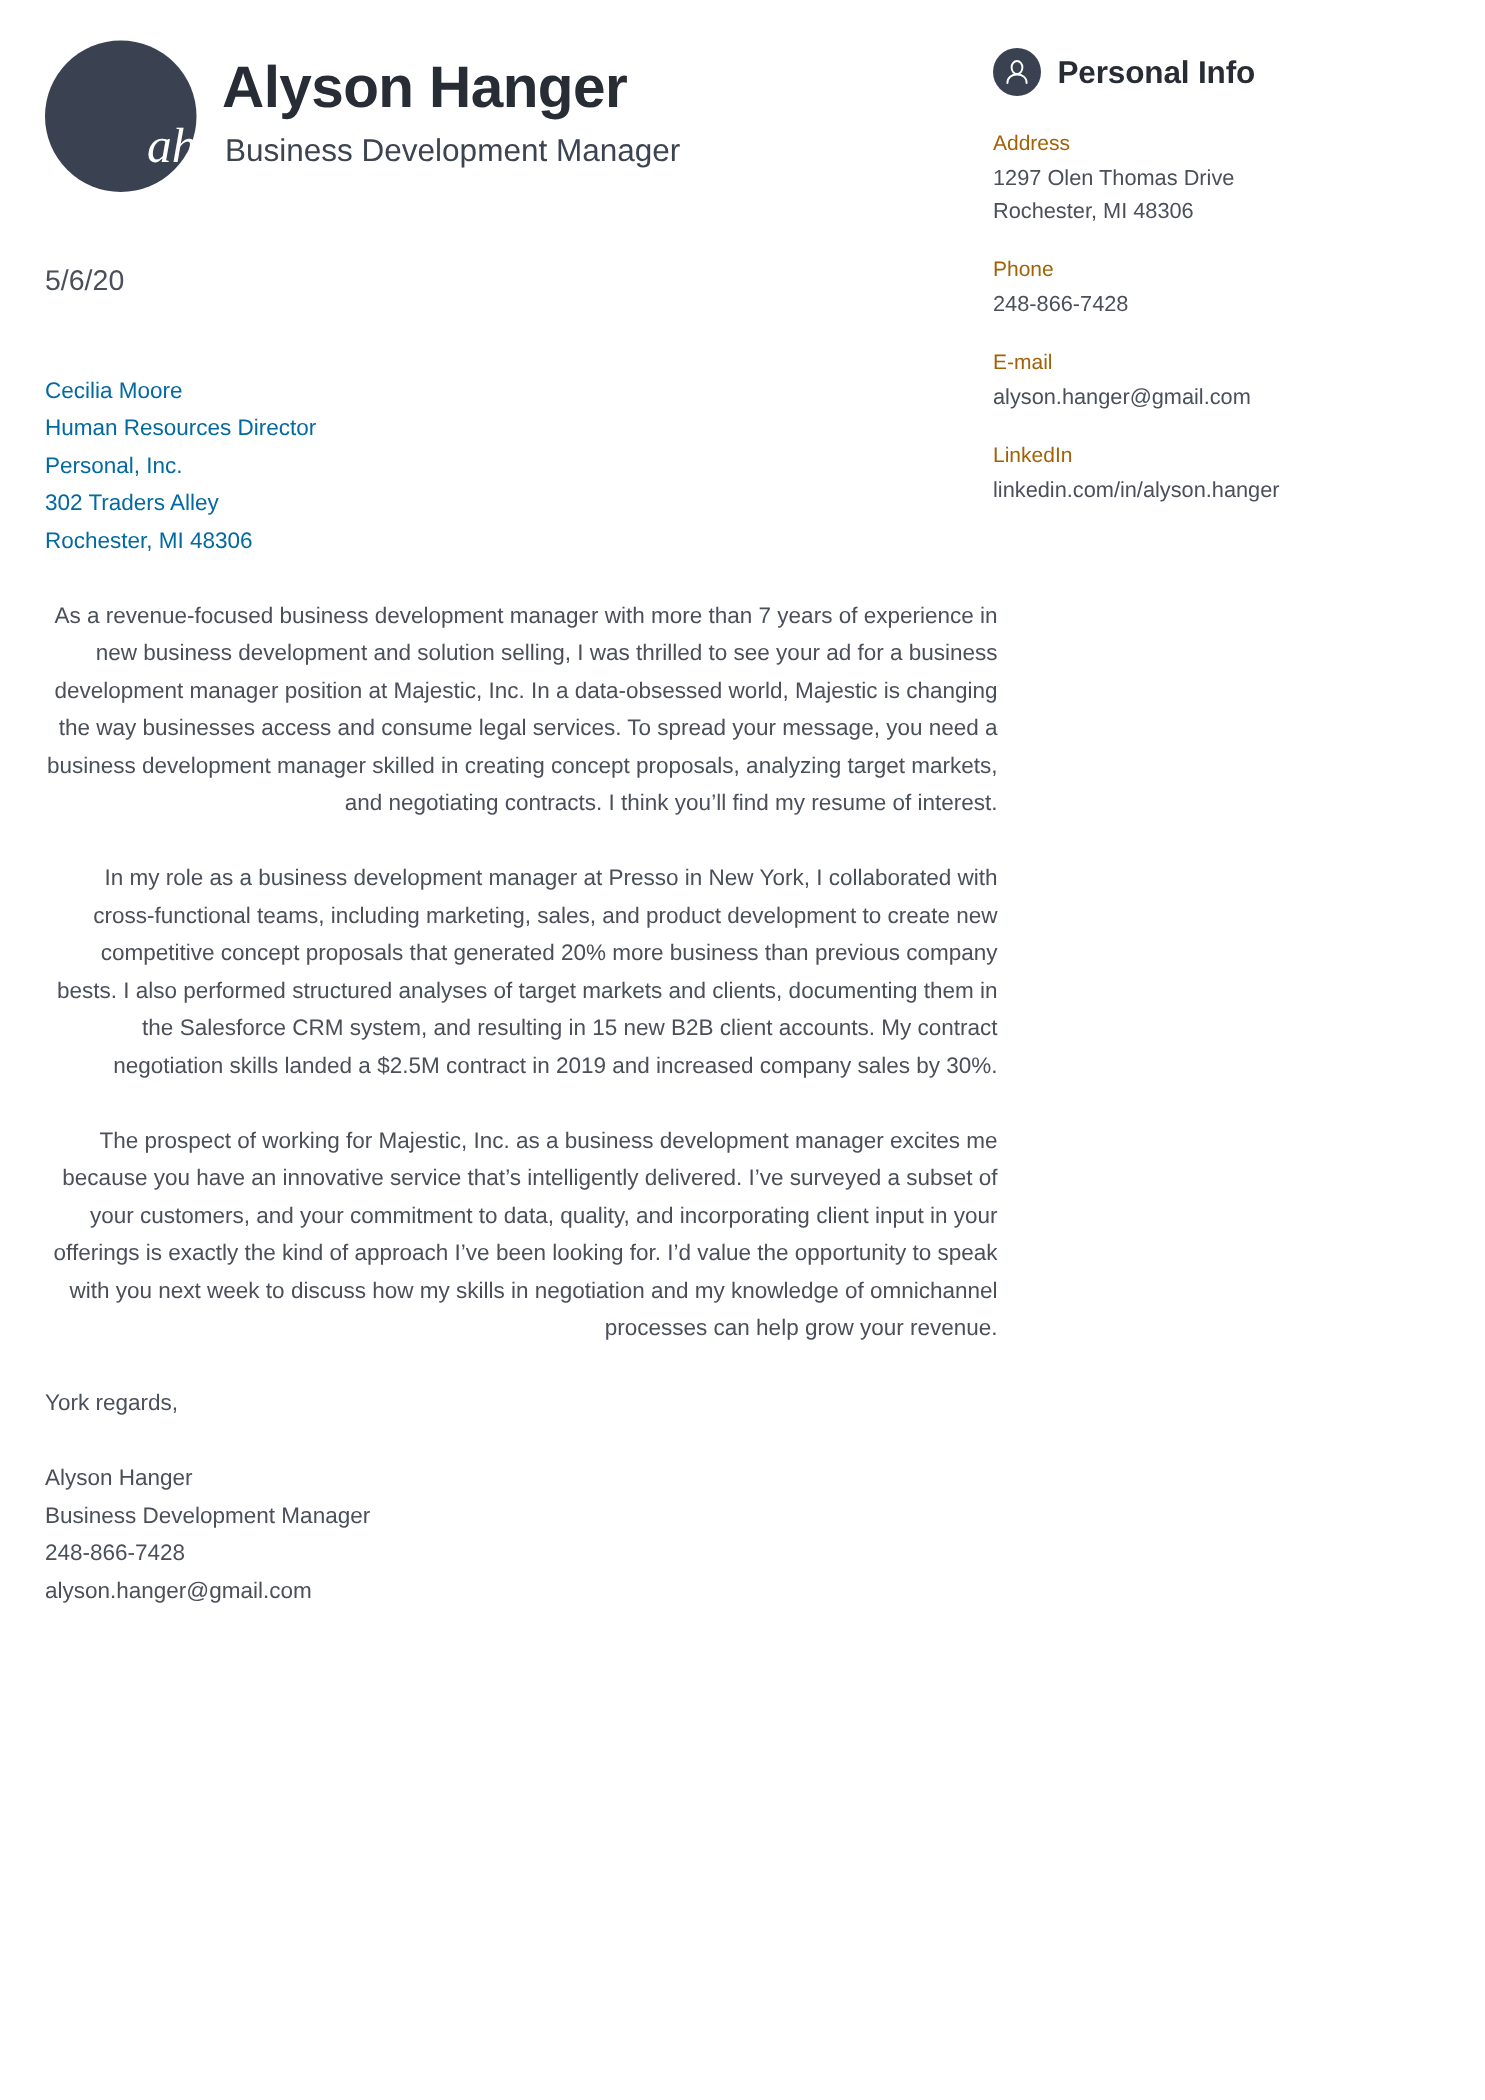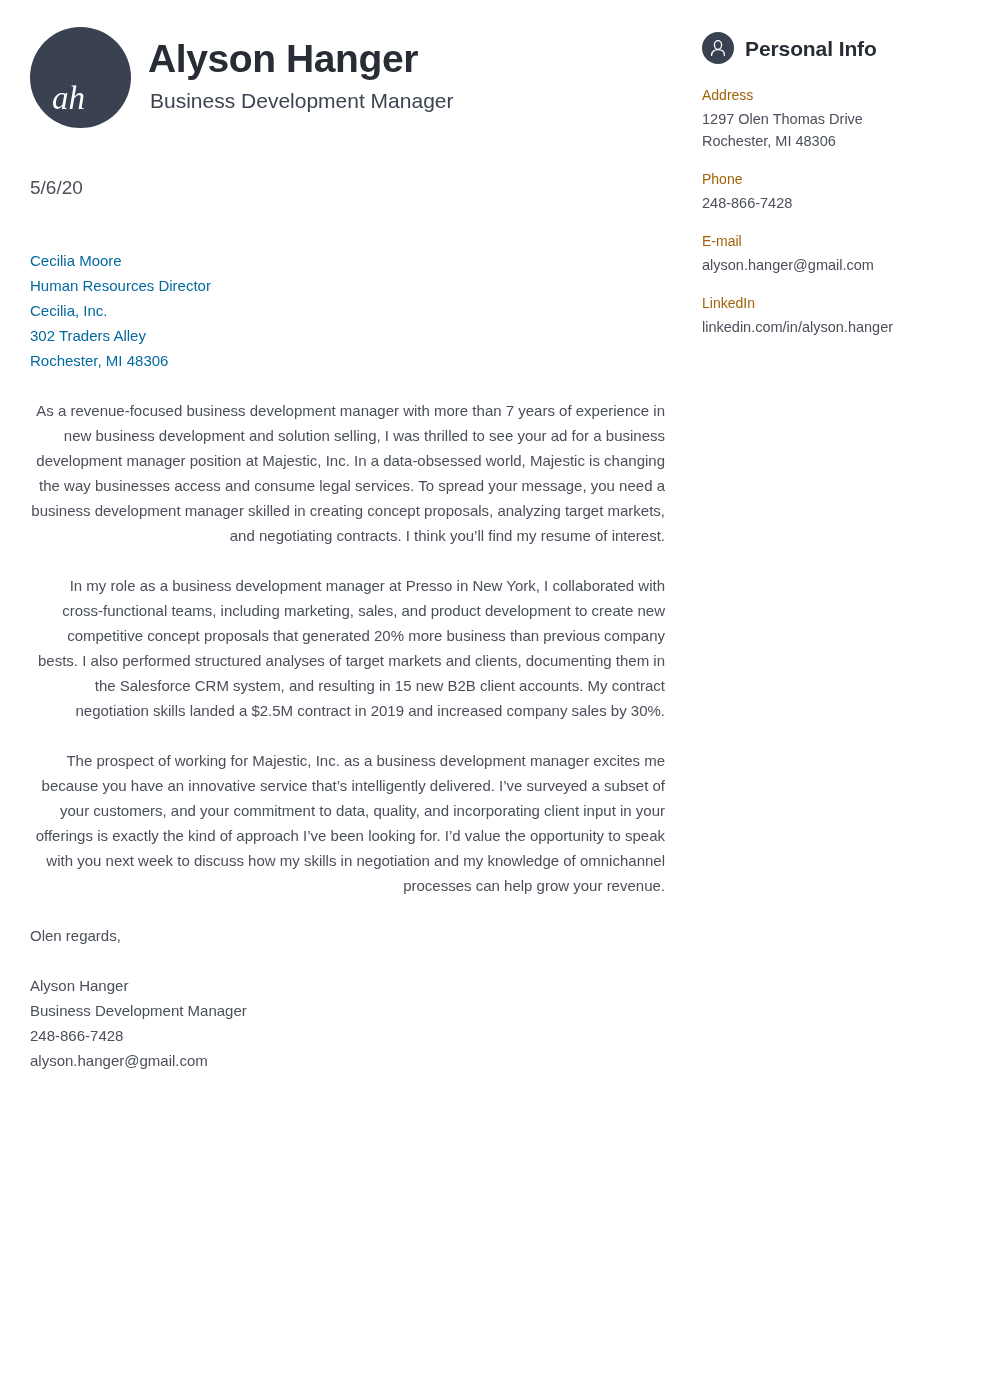--- a/index.html
+++ b/index.html
@@ -43,21 +43,21 @@
     border-radius: 50%;
     background: #3a4252;
     flex: 0 0 101px;
     position: relative;
   }
   .avatar-monogram {
     position: absolute;
     left: 0;
     right: 0;
     bottom: 13px;
-    text-align: left;
+    text-align: right;
     font-family: "Liberation Serif", serif;
     font-style: italic;
     font-size: 33px;
     color: #ffffff;
     letter-spacing: 0px;
     padding-left: 22px;
     line-height: 1;
   }
 
   .header-text {
@@ -123,21 +123,21 @@
     margin-top: 25px;
     font-size: 15px;
     color: #4a4f5a;
     line-height: 25px;
   }
   .signature div { white-space: nowrap; }
 
   
   .right-col {
     position: absolute;
-    left: 702px;
+    left: 662px;
     top: 32px;
     width: 260px;
   }
 
   .sidebar-header {
     display: flex;
     align-items: center;
     margin-bottom: 20px;
   }
   .person-icon-circle {
@@ -190,33 +190,33 @@
         <h1 class="name">Alyson Hanger</h1>
         <div class="job-title">Business Development Manager</div>
       </div>
     </div>
 
     <div class="date">5/6/20</div>
 
     <div class="recipient">
       <div>Cecilia Moore</div>
       <div>Human Resources Director</div>
-      <div>Cecilia, Inc.</div>
+      <div>Personal, Inc.</div>
       <div>302 Traders Alley</div>
       <div>Rochester, MI 48306</div>
     </div>
 
 
     <div class="body-text">
       <p>As a revenue-focused business development manager with more than 7 years of experience in new business development and solution selling, I was thrilled to see your ad for a business development manager position at Majestic, Inc. In a data-obsessed world, Majestic is changing the way businesses access and consume legal services. To spread your message, you need a business development manager skilled in creating concept proposals, analyzing target markets, and negotiating contracts. I think you’ll find my resume of interest.</p>
       <p>In my role as a business development manager at Presso in New York, I collaborated with cross-functional teams, including marketing, sales, and product development to create new competitive concept proposals that generated 20% more business than previous company bests. I also performed structured analyses of target markets and clients, documenting them in the Salesforce CRM system, and resulting in 15 new B2B client accounts. My contract negotiation skills landed a $2.5M contract in 2019 and increased company sales by 30%.</p>
       <p>The prospect of working for Majestic, Inc. as a business development manager excites me because you have an innovative service that’s intelligently delivered. I’ve surveyed a subset of your customers, and your commitment to data, quality, and incorporating client input in your offerings is exactly the kind of approach I’ve been looking for. I’d value the opportunity to speak with you next week to discuss how my skills in negotiation and my knowledge of omnichannel processes can help grow your revenue.</p>
     </div>
 
-    <div class="closing">Olen regards,</div>
+    <div class="closing">York regards,</div>
 
     <div class="signature">
       <div>Alyson Hanger</div>
       <div>Business Development Manager</div>
       <div>248-866-7428</div>
       <div>alyson.hanger@gmail.com</div>
     </div>
 
   </div>
 

